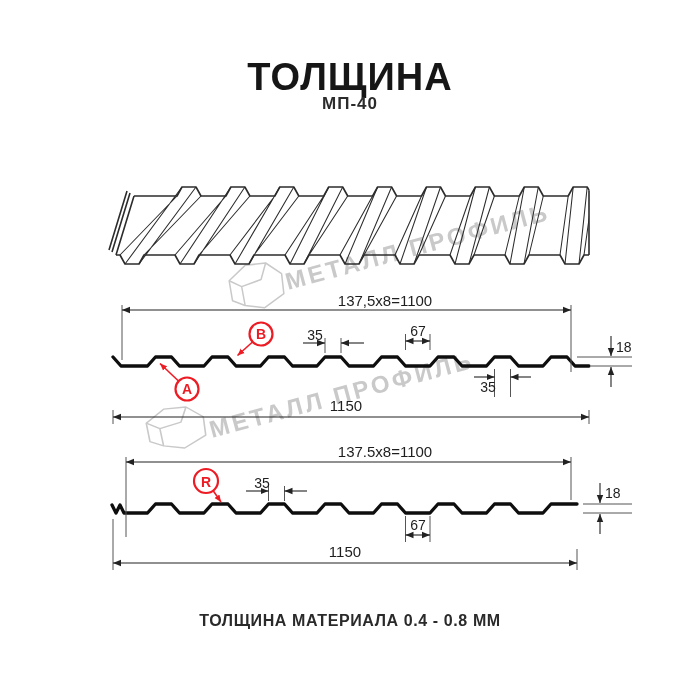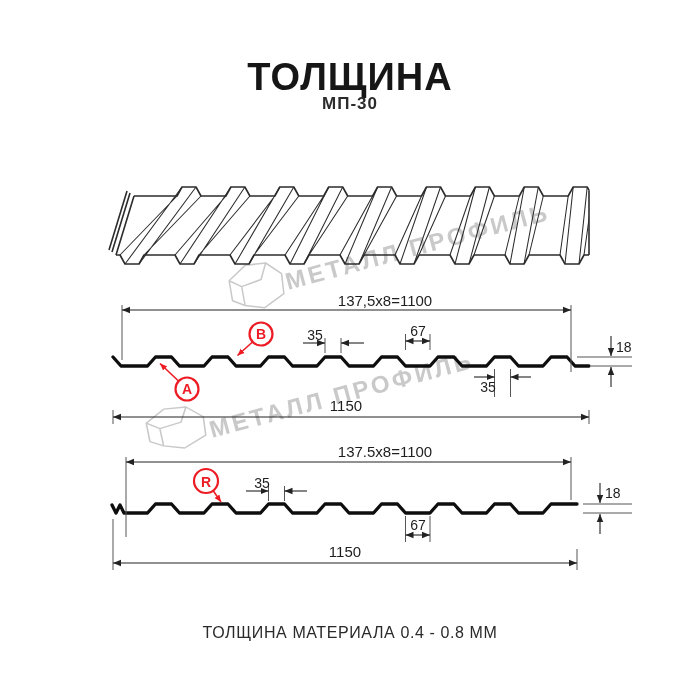--- a/index.html
+++ b/index.html
@@ -1,41 +1,41 @@
 <!DOCTYPE html>
 <html style="--accent-red: #ED1C24; --drawing-line: #1c1c1c; --watermark-gray: #c9c9c9;"><head>
 <meta charset="utf-8">
 <style>
   html,body{margin:0;padding:0;}
   body{width:700px;height:700px;background:#ffffff;position:relative;overflow:hidden;
        font-family:"Liberation Sans",sans-serif;}
   .abs{position:absolute;left:0;width:700px;text-align:center;}
   .title{top:56px;font-size:38px;font-weight:700;letter-spacing:1px;color:#161616;}
   .subtitle{top:94px;font-size:17px;font-weight:600;letter-spacing:1px;color:#2b2b2b;}
-  .footer{top:612px;font-size:16px;font-weight:400;letter-spacing:0.6px;color:#2a2a2a;margin-top:12px;}
+  .footer{top:612px;font-size:16px;font-weight:700;letter-spacing:0.6px;color:#2a2a2a;}
   svg{position:absolute;top:0;left:0;}
   .thin{stroke:#222;stroke-width:1.1;fill:none;}
   .ext{stroke:#555;stroke-width:1;fill:none;}
   .profile{stroke:#0e0e0e;stroke-width:3.3;fill:none;stroke-linejoin:round;stroke-linecap:round;}
   .sheetline{stroke:#2c2c2c;stroke-width:1.6;fill:none;stroke-linejoin:round;}
   .sheetdiag{stroke:#2c2c2c;stroke-width:1.05;fill:none;}
   .dimtxt{font-size:14px;fill:#1e1e1e;}
   .dimtxt-lg{font-size:15px;fill:#1e1e1e;}
   .wm{stroke:var(--watermark-gray);stroke-width:2.6;fill:none;stroke-linejoin:round;}
   .wmtxt{font-size:24px;font-weight:700;letter-spacing:3px;fill:var(--watermark-gray);}
   .redline{stroke:var(--accent-red);stroke-width:1.6;fill:none;}
   .redcirc{stroke:var(--accent-red);stroke-width:2.2;fill:none;}
   .redtxt{fill:var(--accent-red);font-size:14px;font-weight:700;}
   #ab-head{fill:#222;} #ar-head{fill:var(--accent-red);}
 </style>
 </head>
 <body>
 
 <div class="abs title">ТОЛЩИНА</div>
-<div class="abs subtitle">МП-30</div>
+<div class="abs subtitle">МП-40</div>
 
 <svg width="700" height="700" viewBox="0 0 700 700">
   <defs>
     <marker id="ab" markerUnits="userSpaceOnUse" markerWidth="10" markerHeight="8" refX="8" refY="4" orient="auto-start-reverse">
       <path id="ab-head" d="M0,0.8 L8,4 L0,7.2 Z"></path>
     </marker>
     <marker id="ar" markerUnits="userSpaceOnUse" markerWidth="9" markerHeight="8" refX="7" refY="4" orient="auto-start-reverse">
       <path id="ar-head" d="M0,1 L7,4 L0,7 Z"></path>
     </marker>
     <clipPath id="sheetclip">

